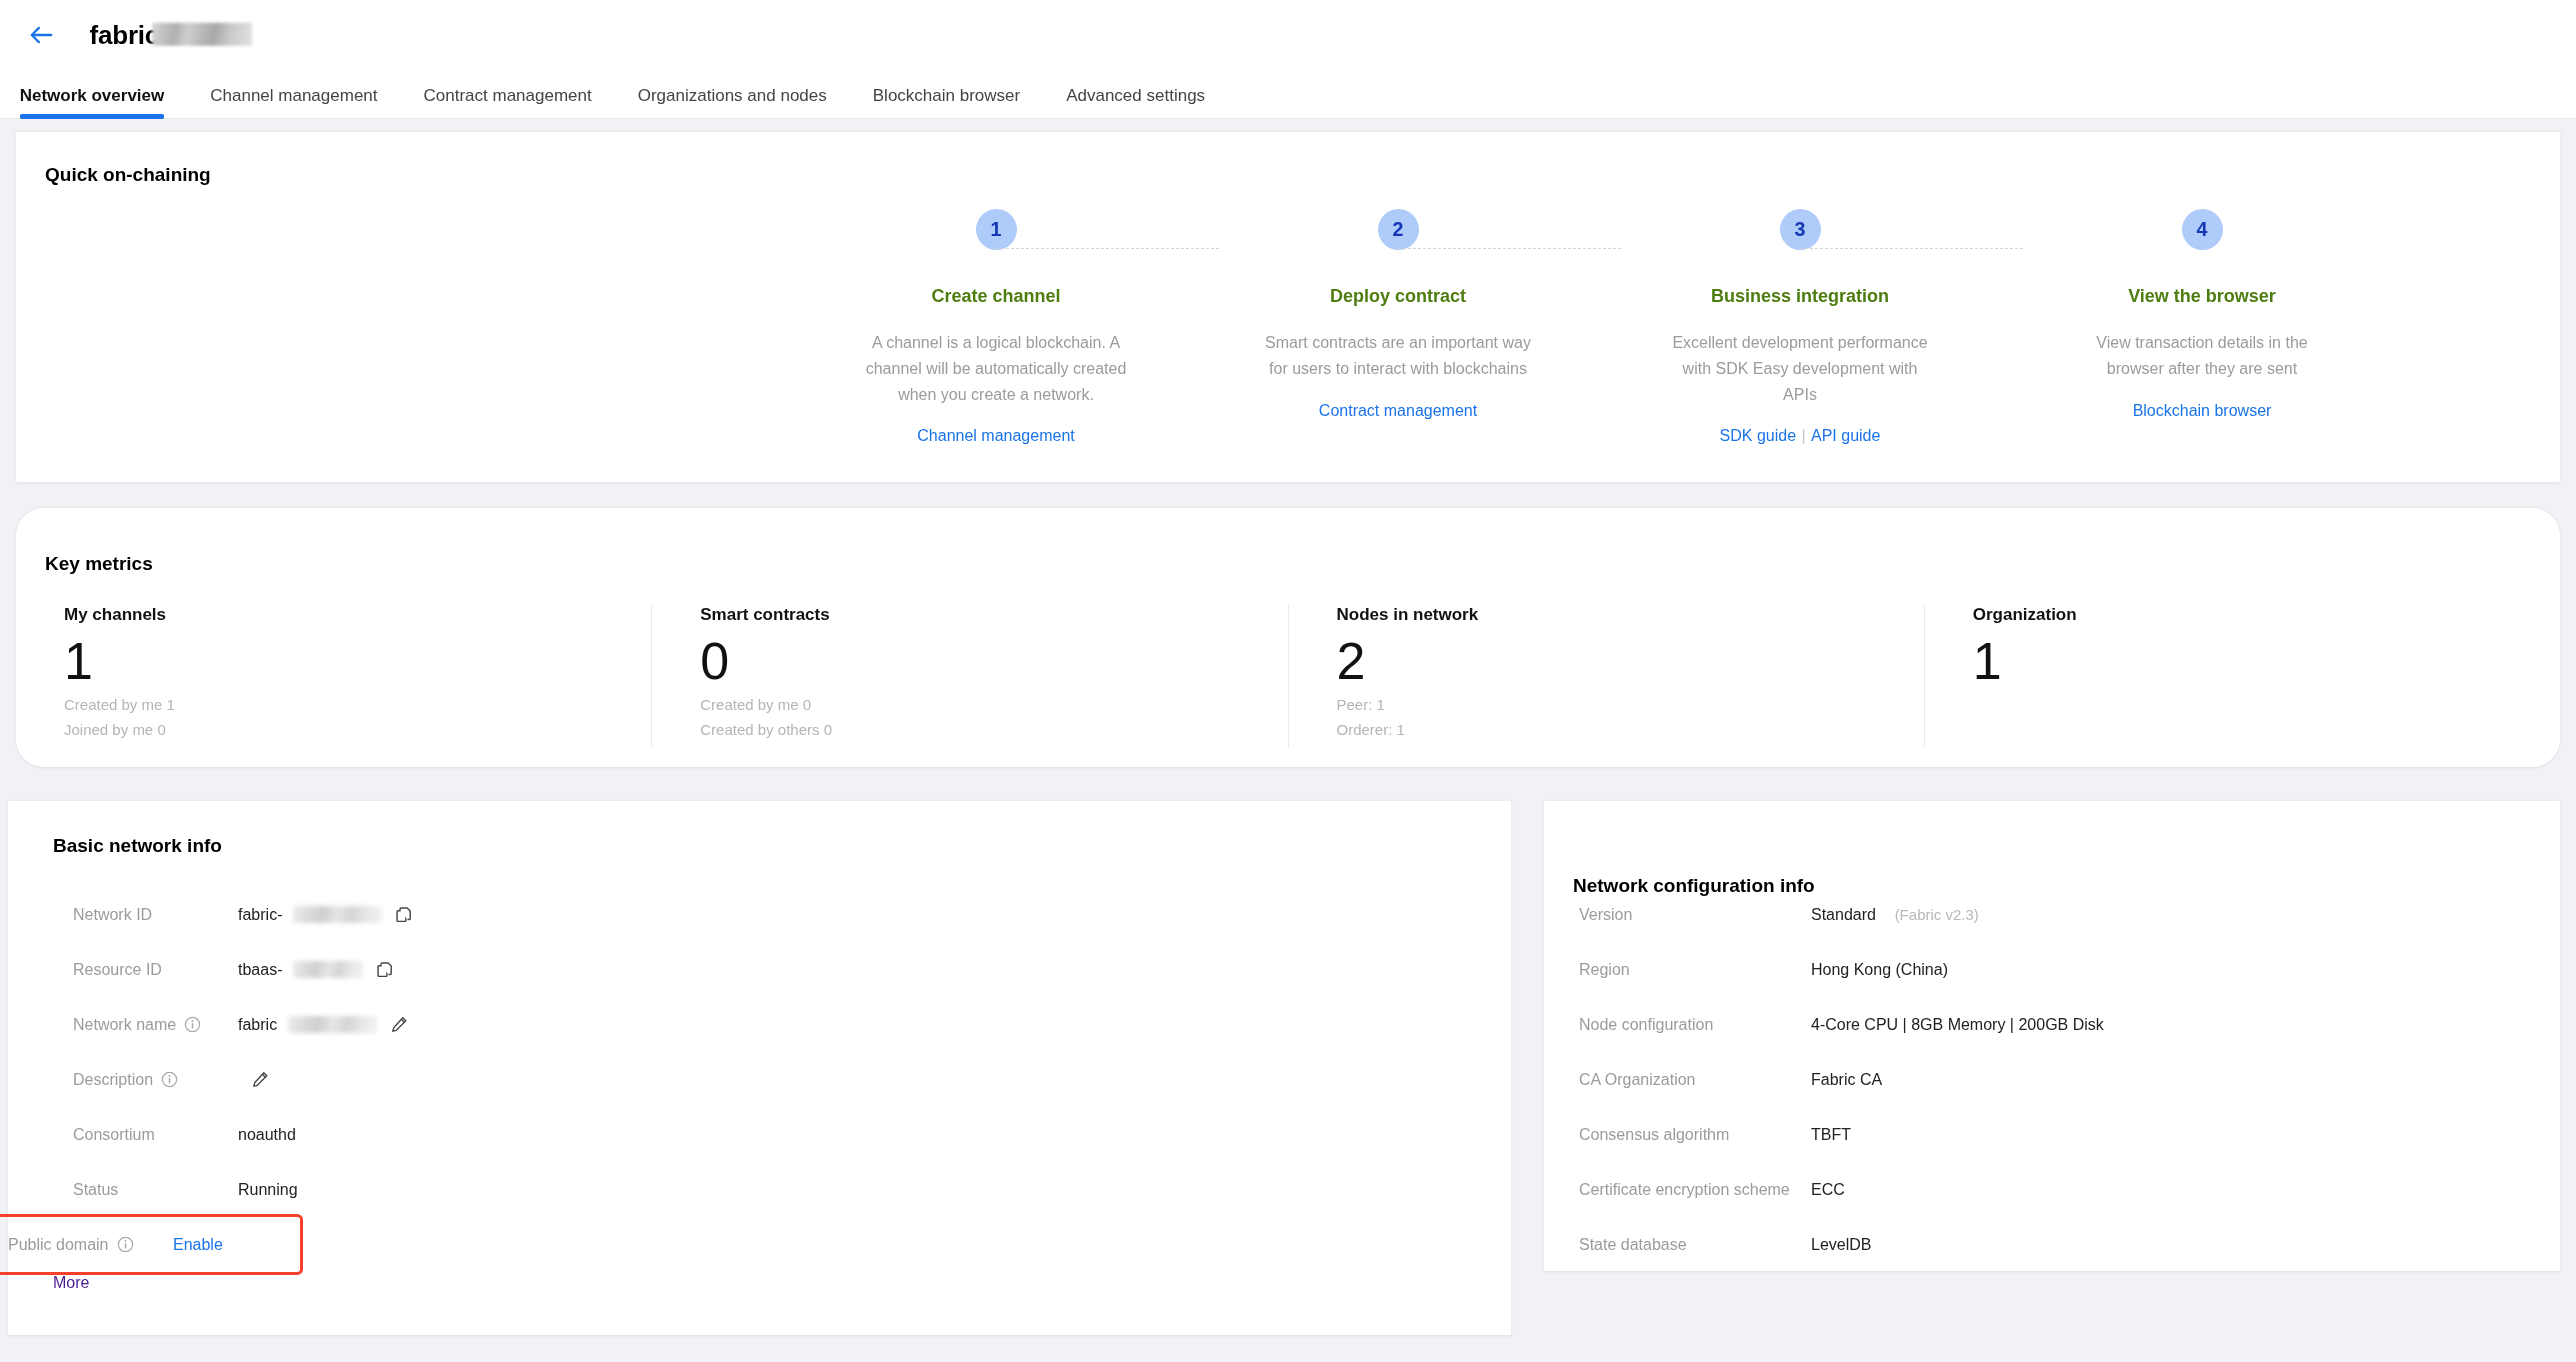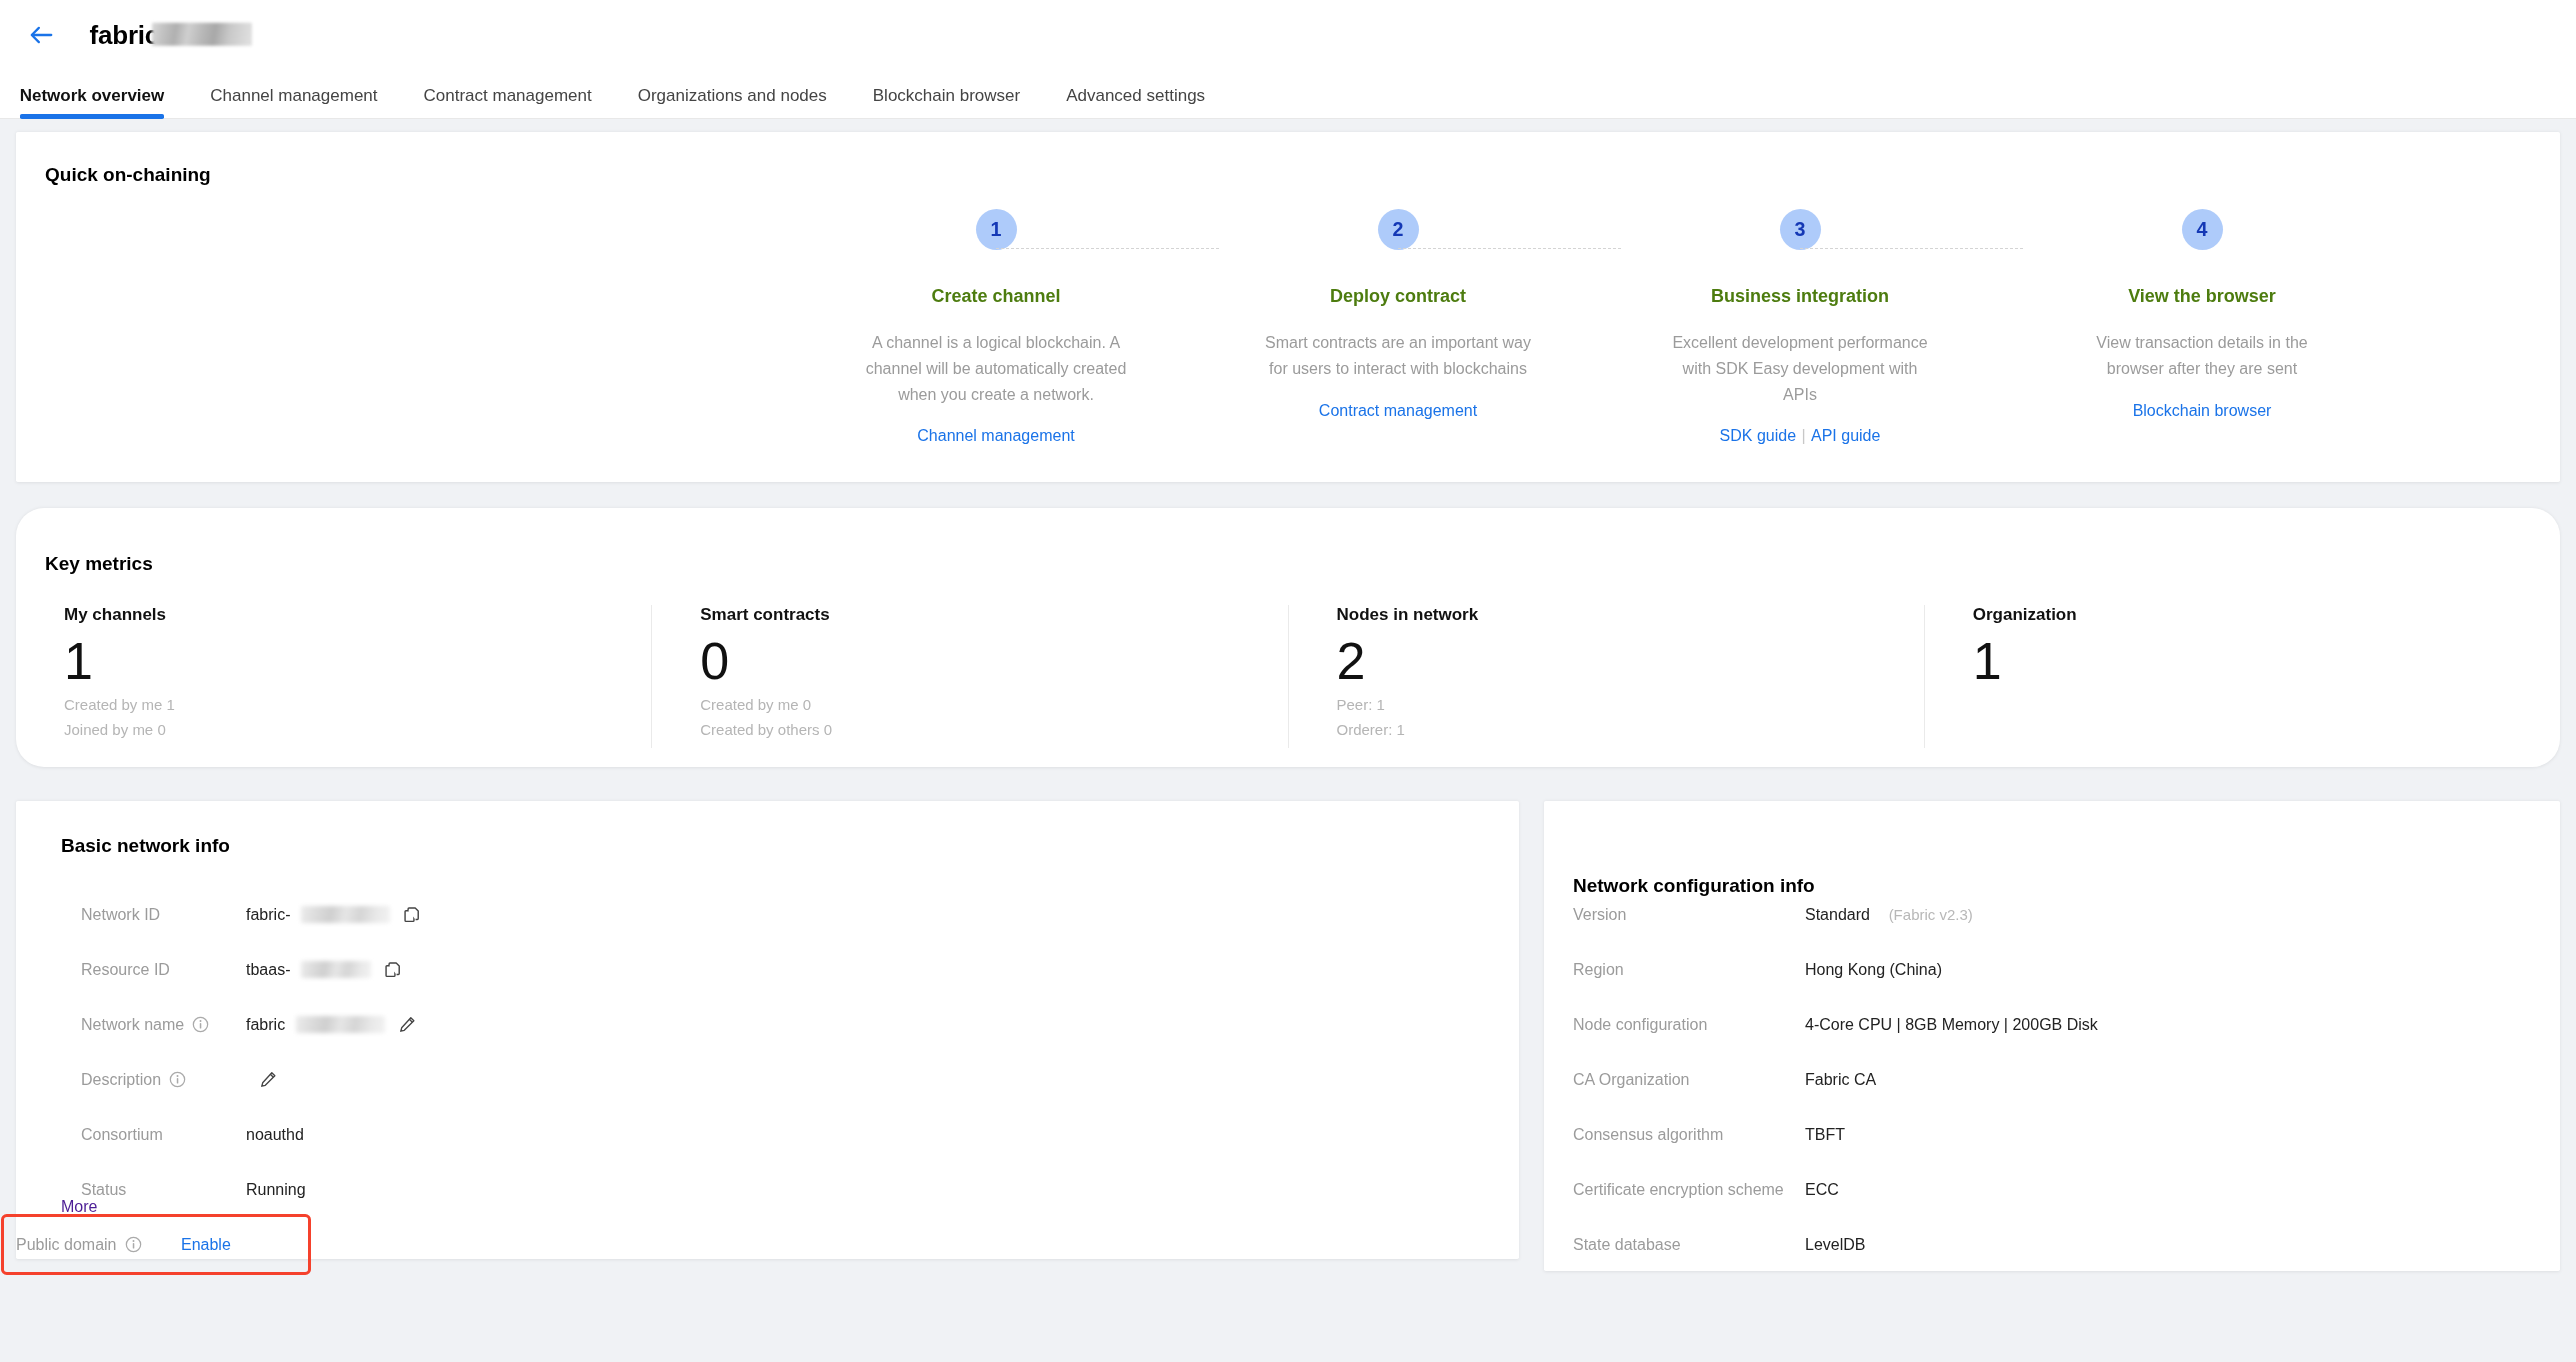--- a/index.html
+++ b/index.html
@@ -126,37 +126,37 @@
   }
   .metric:first-child { border-left: none; }
   .metric-label { font-size: 17px; font-weight: bold; color: #111; }
   .metric-value {
     font-size: 52px; font-weight: 300; color: #111;
     line-height: 1.12; margin-top: 7.2px; letter-spacing: 0.9px;
   }
   .metric-sub { font-size: 15px; color: #b5b5b5; line-height: 1.45; margin-top: 3.6px; }
 
   
-  #basic-card { left: 16px; top: 801px; width: 1503px; height: 458px; }
+  #basic-card { left: 8px; top: 801px; width: 1503px; height: 534px; }
   #config-card { left: 1544px; top: 801px; width: 1016px; height: 470px; }
   #basic-card .card-title { position: absolute; left: 45px; top: 34px; }
   #config-card .card-title { position: absolute; left: 29px; top: 34px; margin-top: 40px; }
 
   .info-list { position: absolute; top: 86px; left: 0; width: 100%; }
   .info-row {
     display: flex; align-items: center;
     height: 55px; padding-left: 65px;
   }
   #config-card .info-row { padding-left: 29px; }
   .info-label {
     font-size: 16px; color: #9b9b9b;
     width: 165px; flex: 0 0 165px;
     display: flex; align-items: center; gap: 8px;
   }
-  #config-card .info-label { width: 232px; flex: 0 0 232px; }
+  #config-card .info-label { width: 232px; flex: 0 0 232px; margin-left: 6px; }
   .info-value {
     font-size: 16px; color: #222;
     display: flex; align-items: center; gap: 10.7px;
   }
   .info-muted { color: #b8b8b8; margin-left: 8px; font-size: 15px; }
   .redact-sm {
     display: inline-block; height: 17px; width: 89px;
     border-radius: 0.9px; vertical-align: middle;
     background: linear-gradient(100deg,
         #ececec 0%, #dcdcdc 18%, #cfcfcf 34%, #e6e6e6 50%,

